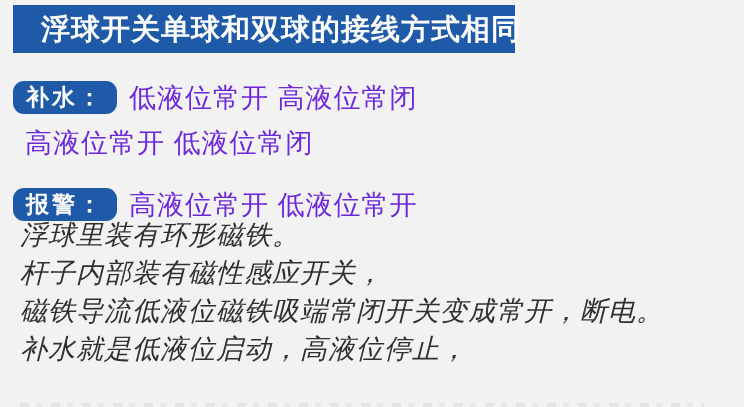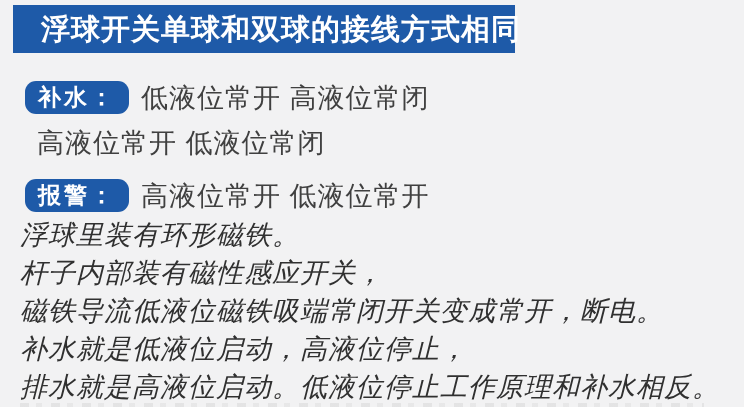--- a/index.html
+++ b/index.html
@@ -35,44 +35,43 @@
     letter-spacing: 1px;
     white-space: nowrap;
   }
   
   .wiring-row {
     position: absolute;
     left: 13px;
     height: 33px;
     display: flex;
     align-items: center;
-    margin-left: 12px;
   }
   .row-1 { top: 81px; }
   .row-2 { top: 126px; }
-  .row-3 { top: 179px; }
+  .row-3 { top: 188px; }
   .pill-badge {
     width: 104px;
     height: 33px;
     background: #1e5aa8;
     border-radius: 11px;
     color: #ffffff;
     font-size: 23px;
     font-weight: bold;
     display: flex;
     align-items: center;
     justify-content: center;
     letter-spacing: 3px;
     box-sizing: border-box;
     flex: 0 0 auto;
   }
   .row-text {
     margin-left: 12px;
     font-size: 27px;
-    color: #404040;
+    color: #6d28d9;
     white-space: nowrap;
     letter-spacing: 1px;
   }
   
   .description {
     position: absolute;
     left: 20px;
     top: 216px;
     width: 710px;
   }
@@ -121,18 +120,17 @@
   <div class="wiring-row row-3">
     <div class="pill-badge">报警：</div>
     <div class="row-text">高液位常开 低液位常开</div>
   </div>
 
   <div class="description">
     <p>浮球里装有环形磁铁。</p>
     <p>杆子内部装有磁性感应开关，</p>
     <p>磁铁导流低液位磁铁吸端常闭开关变成常开，断电。</p>
     <p>补水就是低液位启动，高液位停止，</p>
-    <p>排水就是高液位启动。低液位停止工作原理和补水相反。</p>
   </div>
 
   <div class="cutoff-remnant"></div>
 
 </div>
 
 </body></html>

